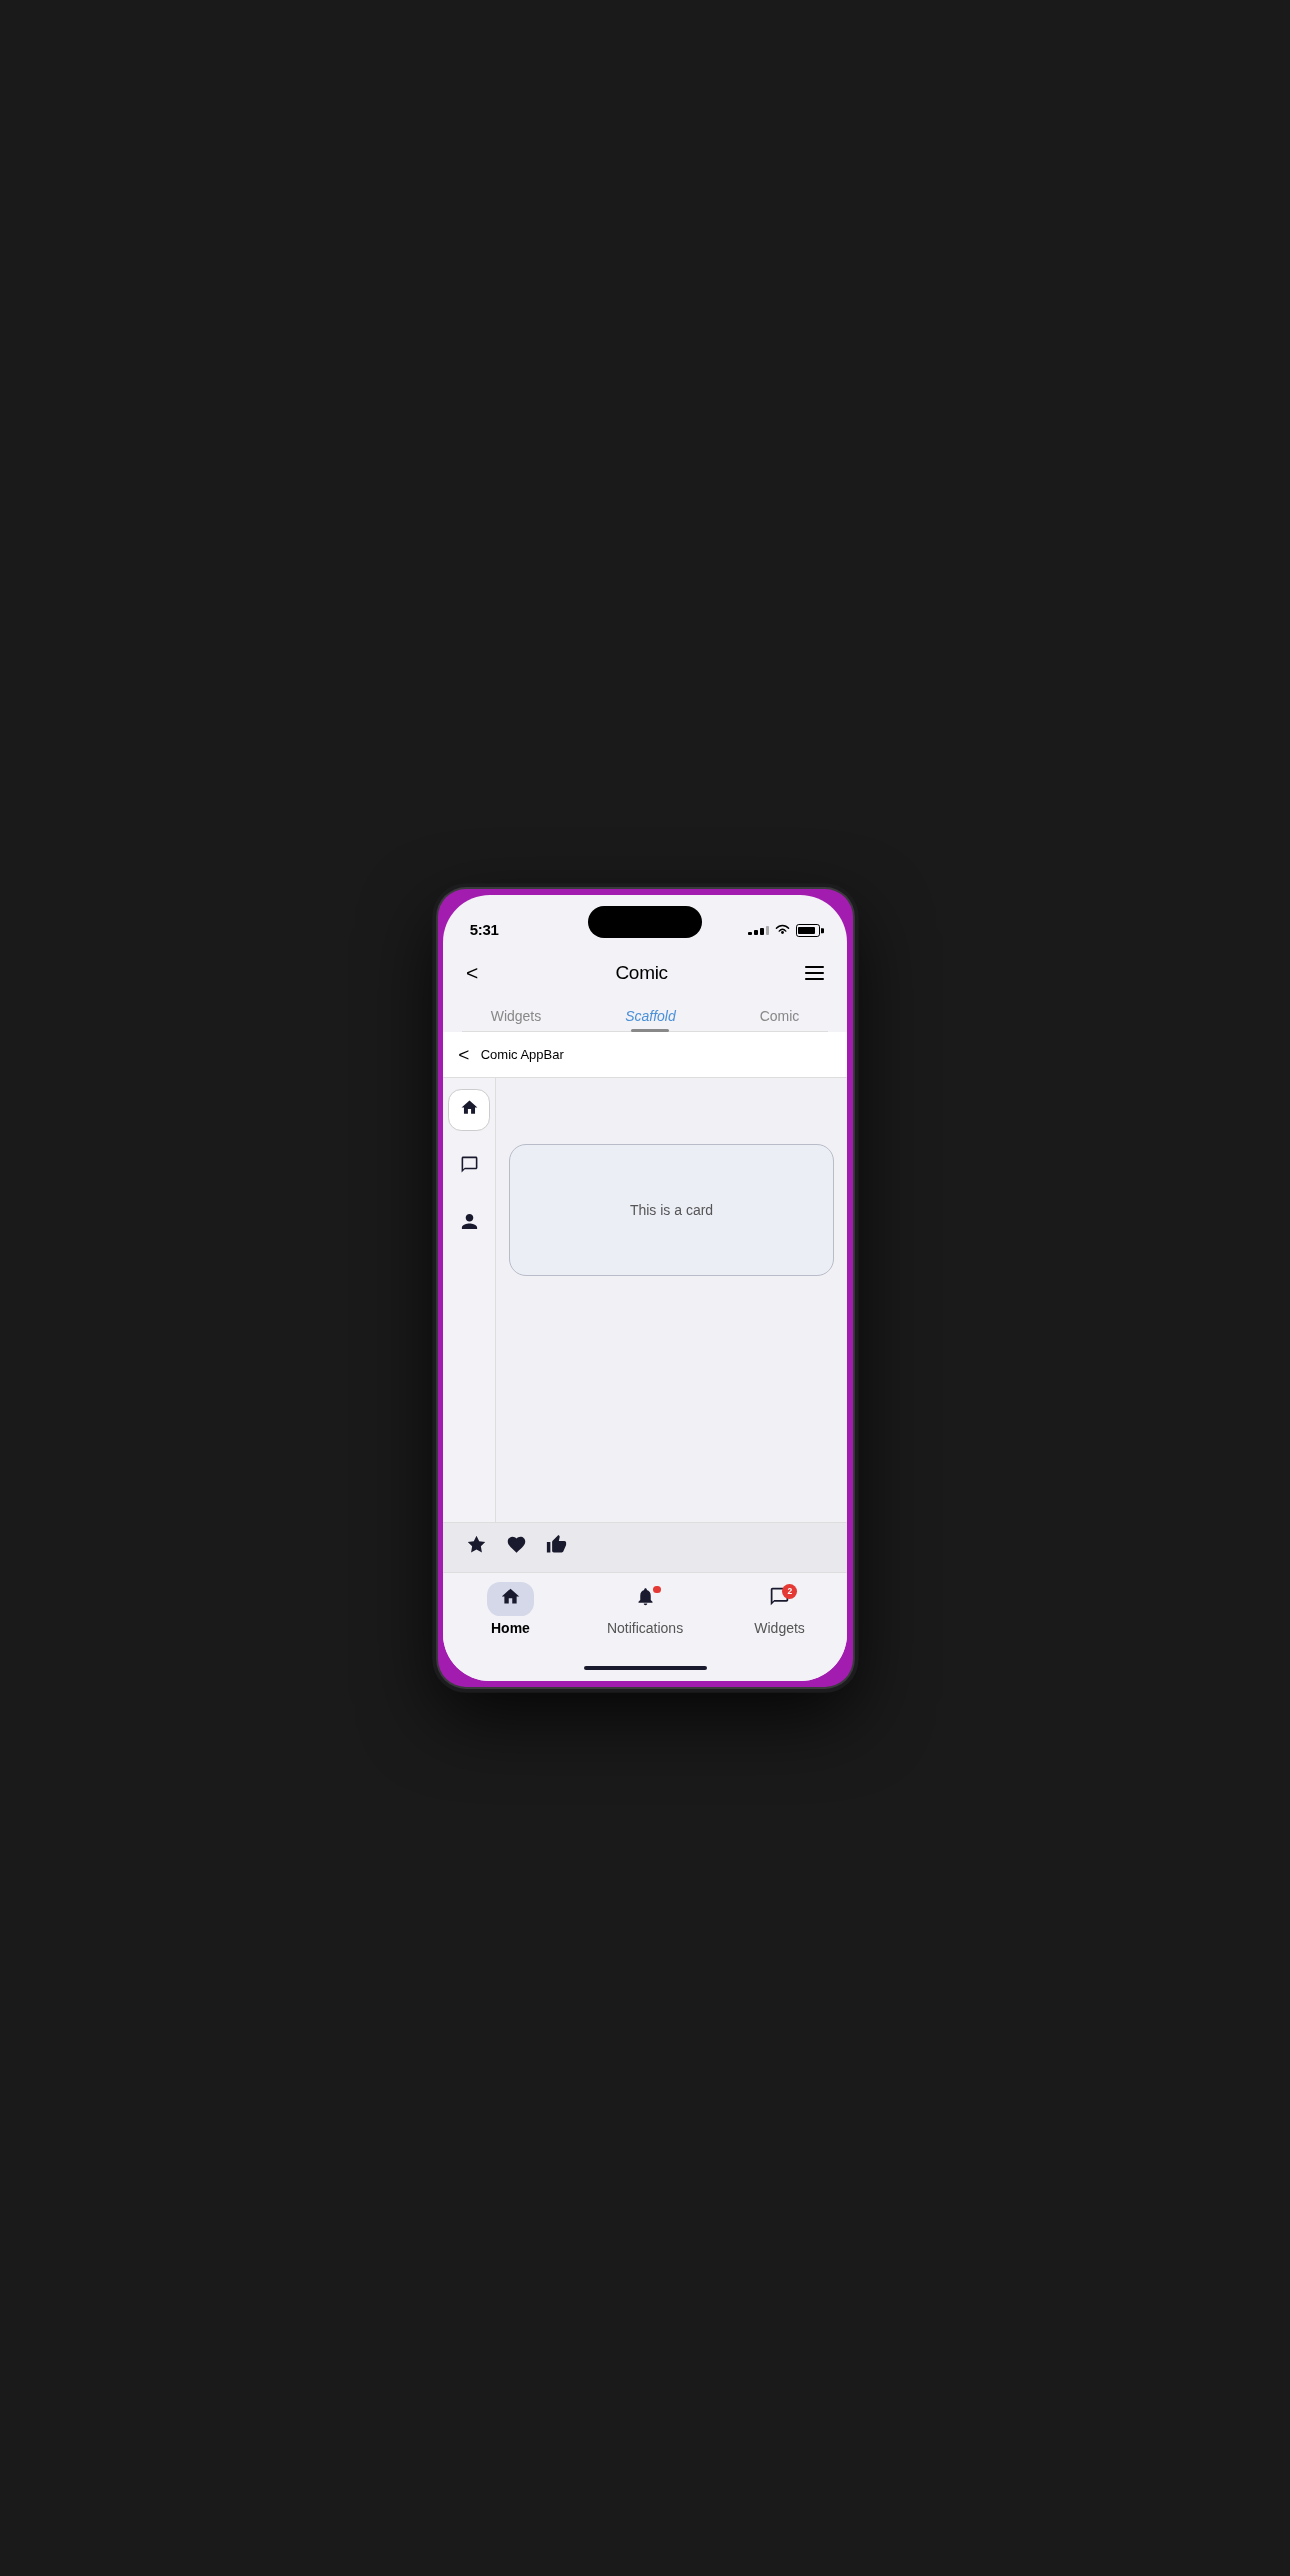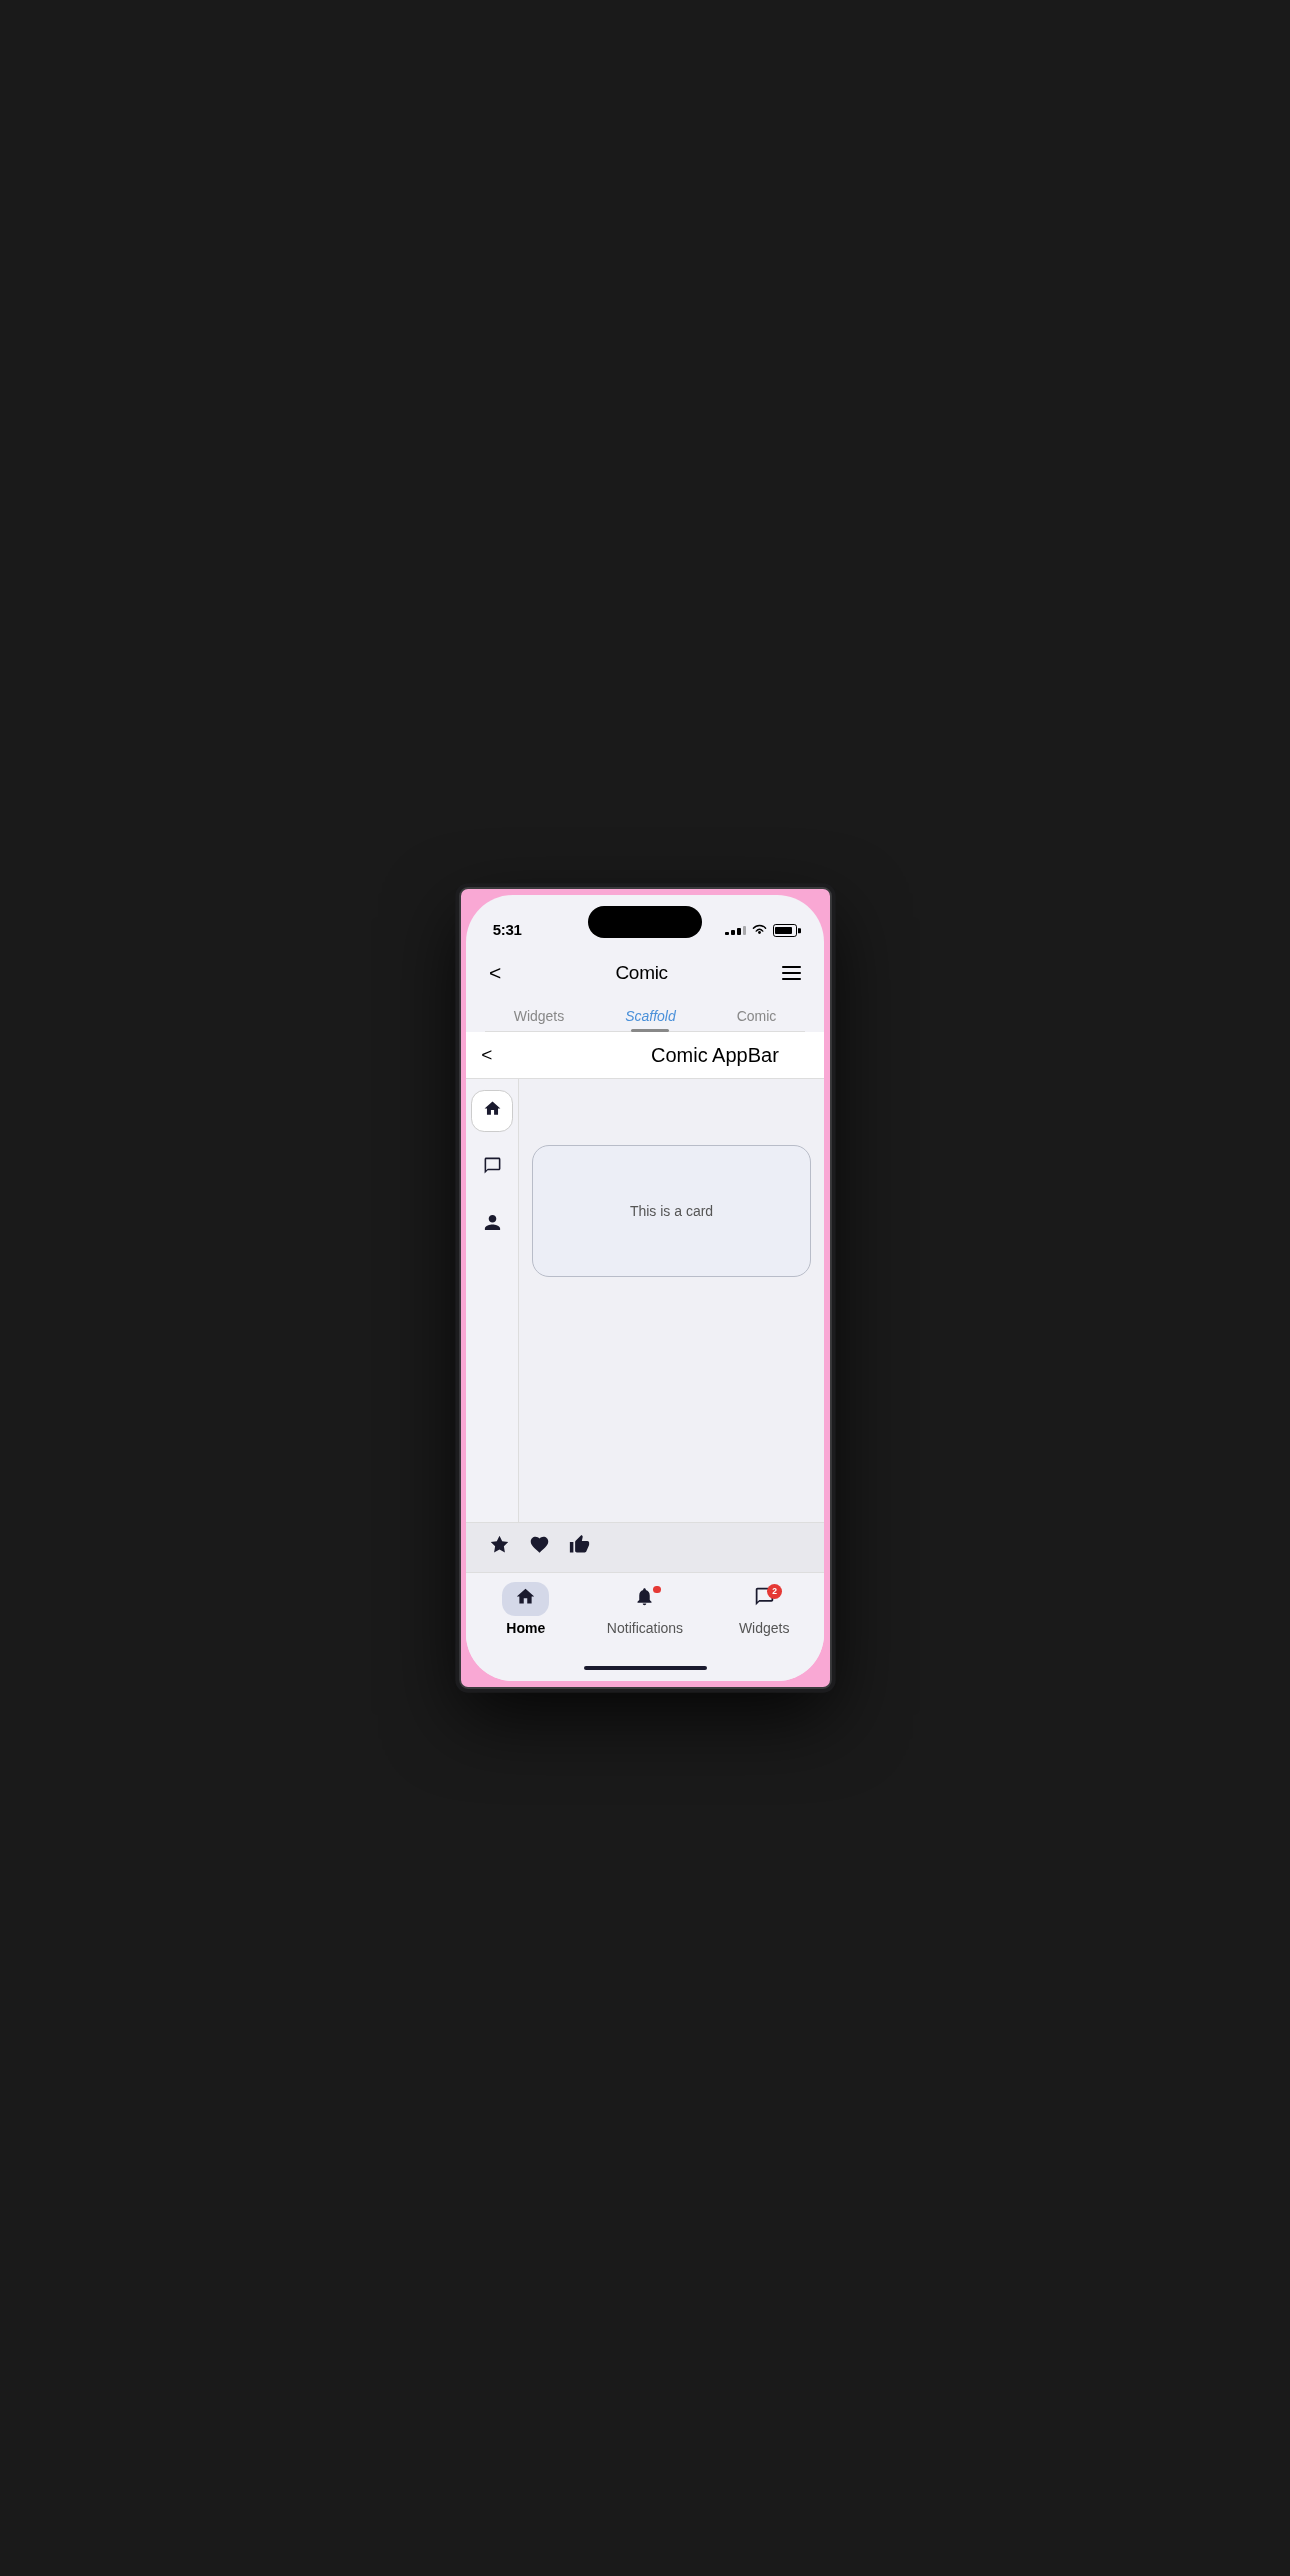--- a/index.html
+++ b/index.html
@@ -7,24 +7,24 @@
     body {
       background: #1a1a1a;
       display: flex;
       justify-content: center;
       align-items: center;
       min-height: 100vh;
       font-family: -apple-system, BlinkMacSystemFont, 'SF Pro Display', 'Helvetica Neue', sans-serif;
     }
 
     .phone-outer {
-      width: 369px;
+      width: 415px;
       height: 798px;
-      background: #f9a8d4;
-      border-radius: 7px;
+      background: #a21caf;
+      border-radius: 28px;
       position: relative;
       box-shadow:
         0 0 0 1.9px #3a3a3c,
         0 0 0 5.7px #1c1c1e,
         0 28px 76px rgba(0,0,0,0.8);
       overflow: hidden;
     }
 
     
     .phone-outer::before {
@@ -227,25 +227,25 @@
 
     .inner-back {
       font-size: 19px;
       color: #000;
       font-weight: 300;
       margin-right: 11.4px;
       cursor: pointer;
     }
 
     .inner-title {
-      font-size: 20px;
+      font-size: 13px;
       font-weight: 500;
       color: #000;
       flex: 1;
-      text-align: right;
+      text-align: left;
       margin-right: 30px;
     }
 
     
     .main-content {
       flex: 1;
       display: flex;
       overflow: hidden;
       min-height: 0;
     }

